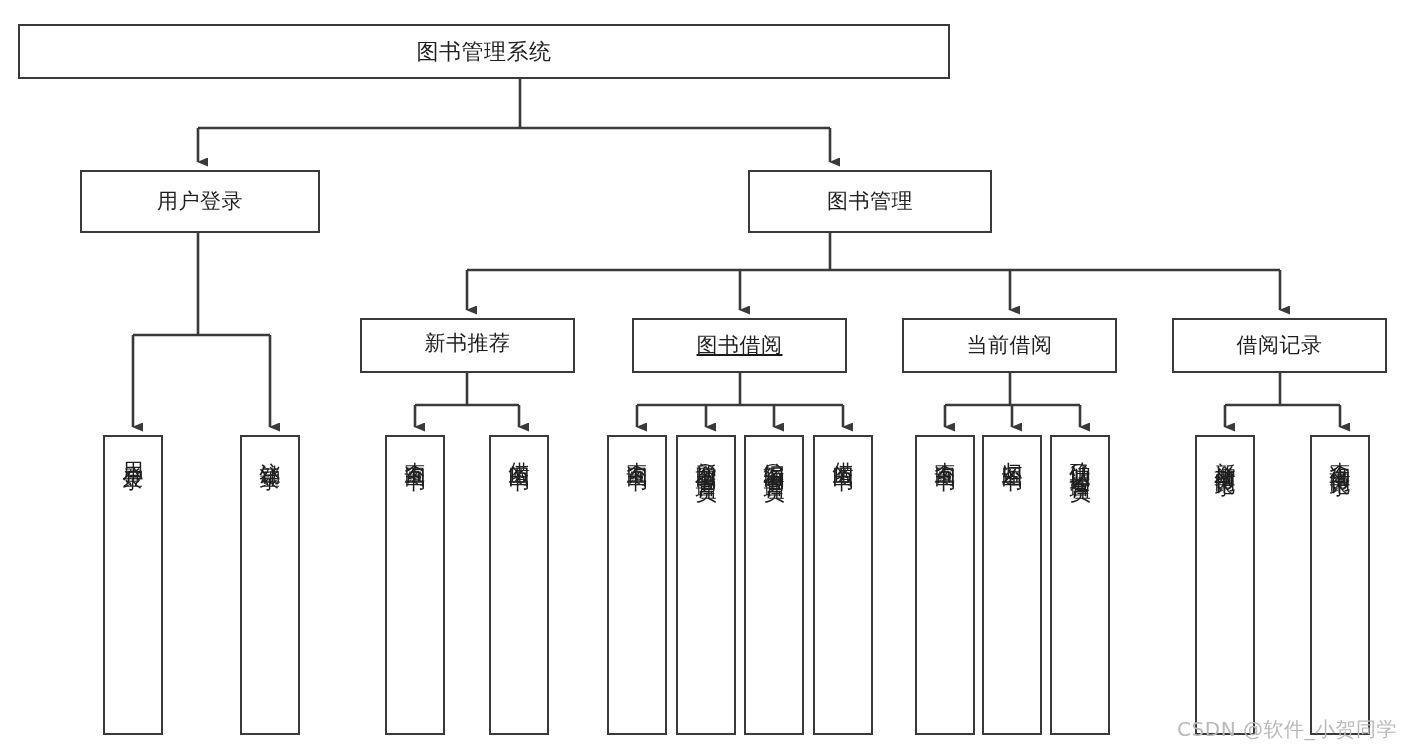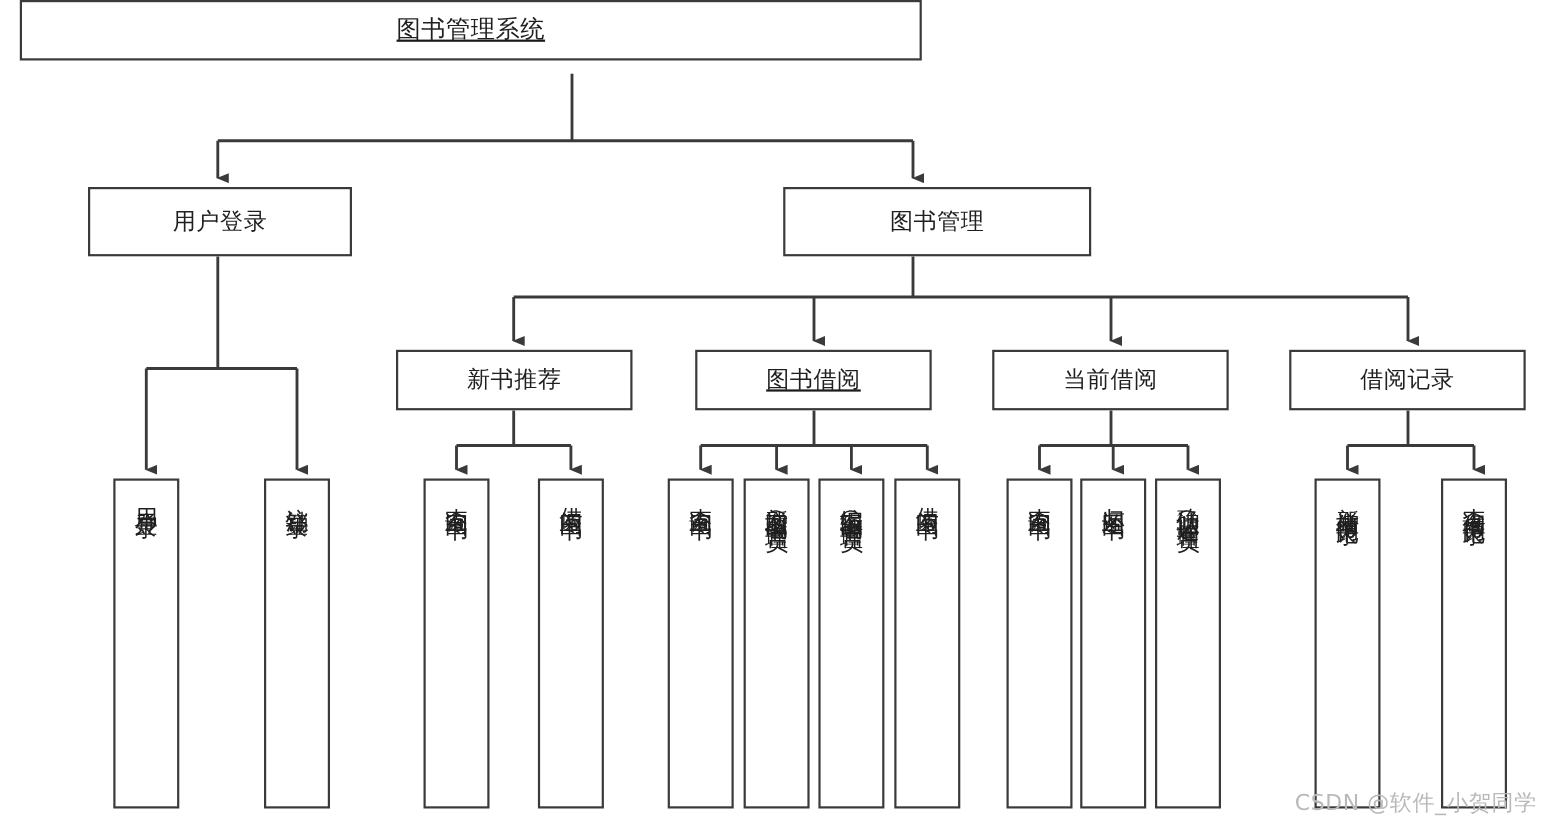--- a/index.html
+++ b/index.html
@@ -113,33 +113,33 @@
       <path d="M1012,405 L1012,427" marker-end="url(#arrowhead)"></path>
       <path d="M1080,405 L1080,427" marker-end="url(#arrowhead)"></path>
 
       <path d="M1280,373 L1280,405"></path>
       <path d="M1225,405 L1340,405"></path>
       <path d="M1225,405 L1225,427" marker-end="url(#arrowhead)"></path>
       <path d="M1340,405 L1340,427" marker-end="url(#arrowhead)"></path>
     </g>
   </svg>
 
-  <div class="node root" style="left:18px; top:0; width:820px; height:55px;text-decoration:underline;">
+  <div class="node root" style="left:18px; top:24px; width:932px; height:55px;">
     <span class="lbl">图书管理系统</span>
   </div>
 
   <div class="node" style="left:80px; top:170px; width:240px; height:63px;">
     <span class="lbl">用户登录</span>
   </div>
 
-  <div class="node" style="left:712px; top:170px; width:280px; height:63px;">
+  <div class="node" style="left:748px; top:170px; width:244px; height:63px;">
     <span class="lbl">图书管理</span>
   </div>
 
-  <div class="node" style="left:360px; top:318px; width:215px; height:55px;">
+  <div class="node" style="left:360px; top:318px; width:215px; height:55px;font-family:Liberation Mono, monospace;">
     <span class="lbl">新书推荐</span>
   </div>
 
   <div class="node" style="left:632px; top:318px; width:215px; height:55px;text-decoration:underline;">
     <span class="lbl">图书借阅</span>
   </div>
 
   <div class="node" style="left:902px; top:318px; width:215px; height:55px;">
     <span class="lbl">当前借阅</span>
   </div>

